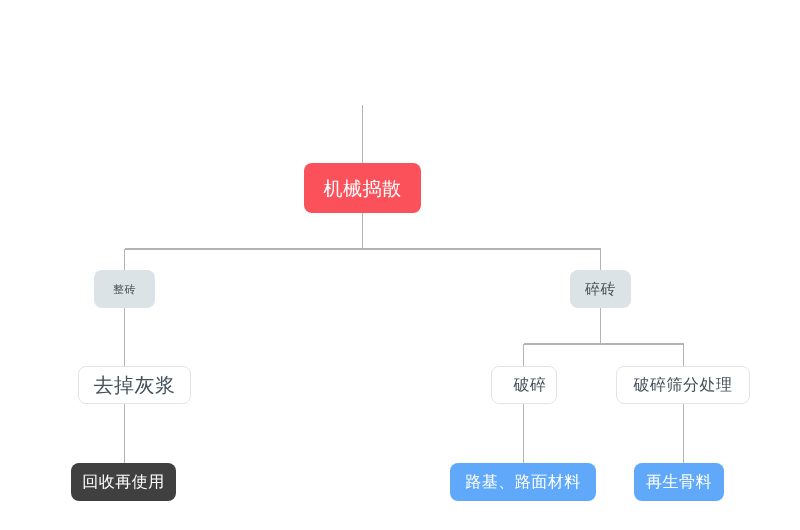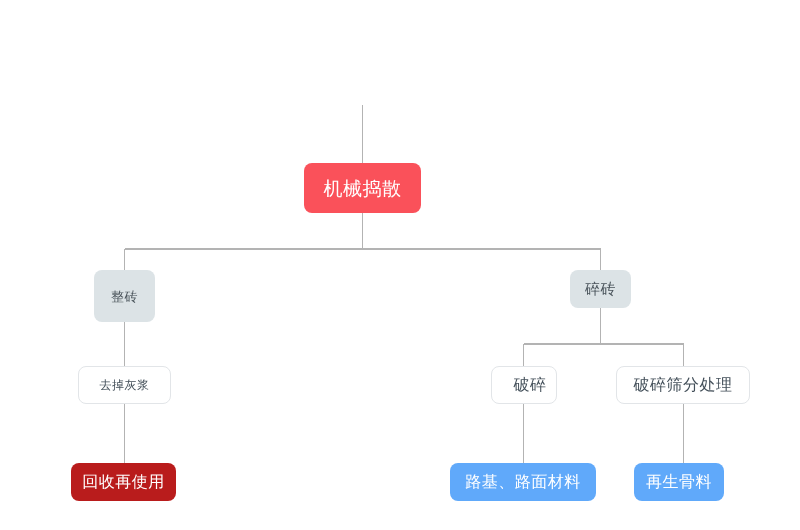--- a/index.html
+++ b/index.html
@@ -56,37 +56,37 @@
     border: none;
   }
   
   .n-plain {
     background: #ffffff;
     color: #44505a;
     border: 1px solid #e2e5e8;
   }
   
   .n-green {
-    background: #b91c1c;
+    background: #404040;
     color: #ffffff;
     border: none;
   }
   
   .n-blue {
     background: #60a9fa;
     color: #ffffff;
     border: none;
   }
 
   
   #node-root        { left: 295px; top: 26px;  width: 135px; height: 79px; font-size: 26px; border-radius: 9px; }
   #node-mech        { left: 304px; top: 163px; width: 117px; height: 50px; font-size: 19px; }
-  #node-whole       { left: 94px;  top: 270px; width: 61px;  height: 52px; font-size: 13px; }
+  #node-whole       { left: 94px;  top: 270px; width: 61px;  height: 38px; font-size: 11px; }
   #node-broken      { left: 570px; top: 270px; width: 61px;  height: 38px; font-size: 15px; }
-  #node-mortar      { left: 78px;  top: 366px; width: 93px;  height: 38px; font-size: 12px; }
+  #node-mortar      { left: 78px;  top: 366px; width: 113px;  height: 38px; font-size: 20px; }
   #node-crush       { left: 491px; top: 366px; width: 66px;  height: 38px; font-size: 16px; padding-left: 12px; }
   #node-screen      { left: 616px; top: 366px; width: 134px; height: 38px; font-size: 16px; }
   #node-reuse       { left: 71px;  top: 463px; width: 105px; height: 38px; font-size: 16px; }
   #node-roadmat     { left: 450px; top: 463px; width: 146px; height: 38px; font-size: 16px; }
   #node-aggregate   { left: 634px; top: 463px; width: 90px;  height: 38px; font-size: 16px; }
 </style>
 </head>
 <body>
 
 <div id="canvas">

